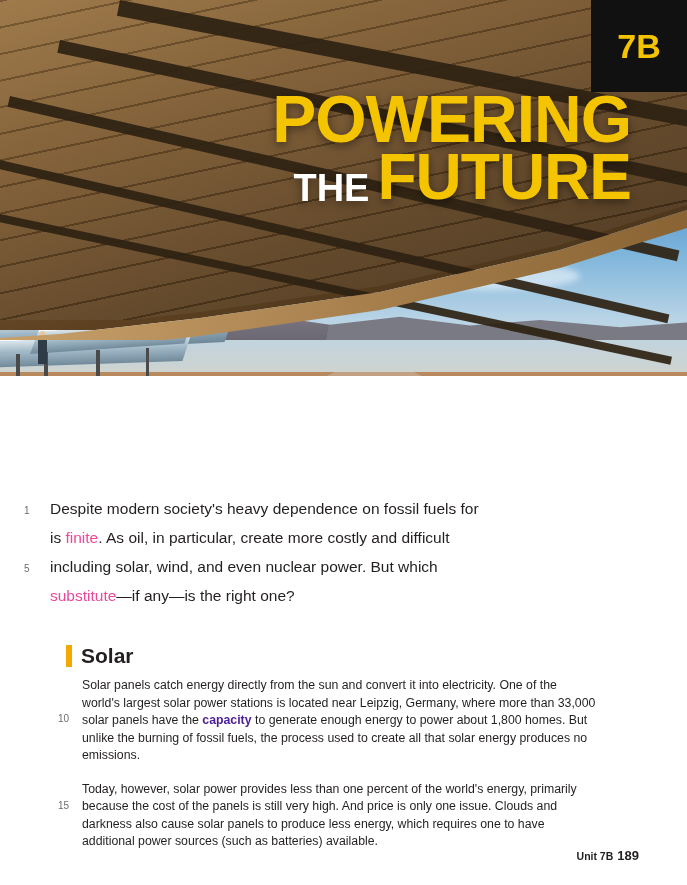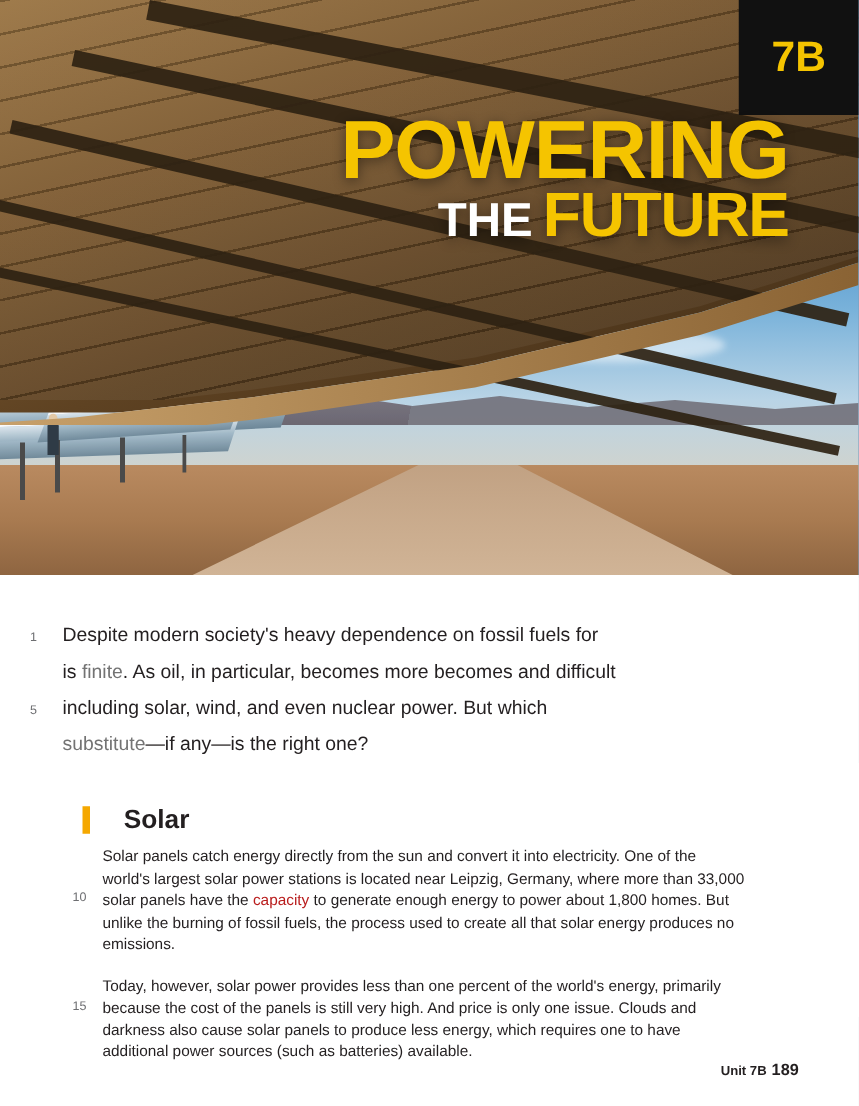--- a/index.html
+++ b/index.html
@@ -13,21 +13,21 @@
     font-family: "Liberation Sans", sans-serif;
     color: #1a1a1a;
     overflow: hidden;
     position: relative;
   }
 
   
   .hero {
     position: relative;
     width: 687px;
-    height: 460px;
+    height: 376px;
     overflow: hidden;
     background: #2a5d8f;
   }
   
   .sky {
     position: absolute;
     left: 0; top: 0;
     width: 687px; height: 400px;
     background: linear-gradient(180deg,#1e5f9e 0%, #3f86c4 38%, #79b2da 62%, #b9d4e6 80%, #d9d3c4 100%);
   }
@@ -183,21 +183,21 @@
   .hero-title .the {
     color: #ffffff;
     font-size: 38px;
     font-weight: bold;
     margin-right: 8px;
     vertical-align: bottom;
     text-align: center;
   }
   .hero-title .future {
     color: #f5c400;
-    font-size: 50px;
+    font-size: 64px;
     font-weight: bold;
     letter-spacing: -1px;
     vertical-align: bottom;
   }
 
   
   .content {
     position: absolute;
     left: 0; top: 462px;
     width: 687px; height: 423px;
@@ -216,33 +216,33 @@
     line-height: 29px;
     color: #231f20;
   }
   .lineno {
     position: absolute;
     left: -26px;
     top: 2px;
     font-size: 10px;
     color: #6d6e71;
   }
-  .kw-red { color: #737373; }
-  .kw-red-b { color: #b91c1c; font-weight: normal; }
+  .kw-red { color: #ec4899; }
+  .kw-red-b { color: #4c1d95; font-weight: bold; }
 
   .section {
     position: absolute;
     left: 66px;
     top: 182px;
     width: 560px;
   }
   .section-head {
     display: flex;
     align-items: center;
-    gap: 27px;
+    gap: 9px;
     margin-bottom: 9px;
   }
   .section-bar {
     width: 6px;
     height: 22px;
     background: #f5a800;
     display: inline-block;
   }
   .section-title {
     font-size: 21px;
@@ -324,21 +324,21 @@
 </div>
 
 <div class="content">
 
   <div class="intro">
     <div class="intro-line">
       <span class="lineno">1</span>
       <span>Despite modern society's heavy dependence on fossil fuels for</span>
     </div>
     <div class="intro-line">
-      <span>is </span><span class="kw-red">finite</span><span>. As oil, in particular, becomes more becomes and difficult</span>
+      <span>is </span><span class="kw-red">finite</span><span>. As oil, in particular, create more costly and difficult</span>
     </div>
     <div class="intro-line">
       <span class="lineno">5</span>
       <span>including solar, wind, and even nuclear power. But which</span>
     </div>
     <div class="intro-line">
       <span class="kw-red">substitute</span><span>—if any—is the right one?</span>
     </div>
   </div>
 

